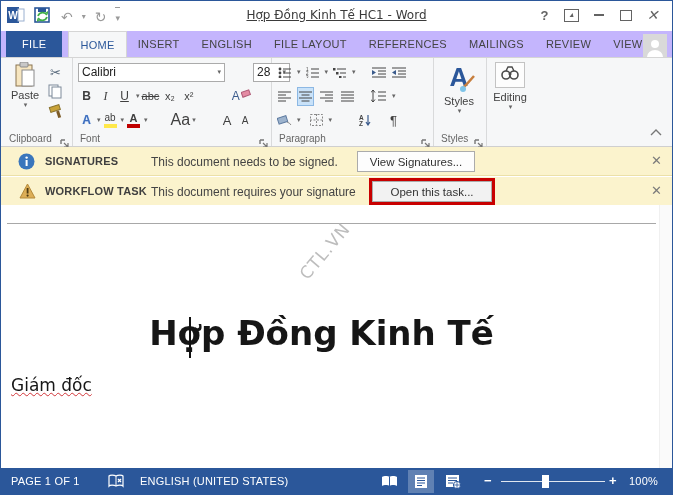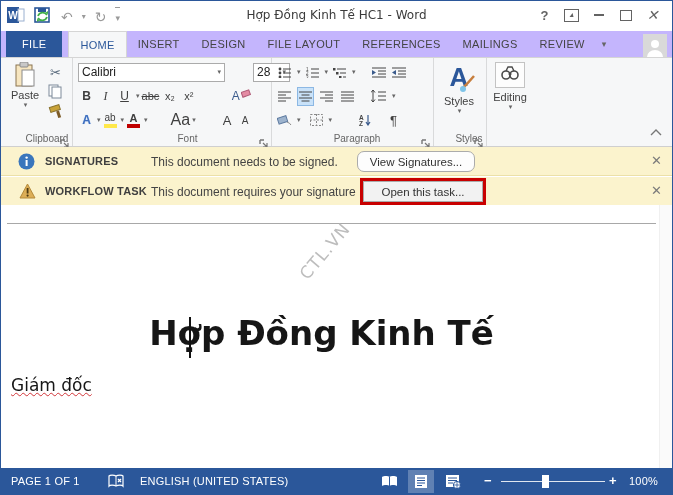--- a/index.html
+++ b/index.html
@@ -7,41 +7,41 @@
        background:#fff;border:1px solid #2b579a;overflow:hidden;
        font-family:"Liberation Sans",sans-serif;color:#444;}
   .abs{position:absolute;}
   .vn{font-family:"DejaVu Sans","Liberation Sans",sans-serif;}
 
   
   .titlebar{position:absolute;left:0;top:0;width:100%;height:30px;background:#fff;}
   .qat{position:absolute;left:6px;top:5px;display:flex;align-items:center;gap:9px;}
   .qat .gray{color:#9a9a9a;font-size:14px;line-height:18px;}
   .title-text{position:absolute;left:50%;top:7px;transform:translateX(-50%);
-              font-size:12px;color:#3b3b3b;white-space:nowrap;}
+              font-size:12px;color:#3b3b3b;white-space:nowrap;text-decoration:underline;}
   .winctl{position:absolute;right:6px;top:3px;display:flex;align-items:center;}
   .winctl>span{width:27px;height:22px;display:flex;align-items:center;justify-content:center;color:#636363;}
   .ico-min{width:10px;height:2px;background:#636363;display:block;}
   .ico-max{width:10px;height:9px;border:1.5px solid #636363;display:block;}
   .ico-close{font-size:14px;color:#636363;}
   .ico-ribopt{width:13px;height:11px;border:1.5px solid #636363;display:flex;align-items:flex-start;justify-content:center;font-size:8px;color:#636363;line-height:9px;}
 
   
   .tabrow{position:absolute;left:0;top:30px;width:100%;height:26px;display:flex;align-items:stretch;background:#c4b5fd;}
   .tab{display:flex;align-items:center;padding:0 11px;font-size:11px;letter-spacing:.3px;color:#444;}
   .tab-file{background:#2b579a;color:#fff;margin-left:5px;padding:0 16px;}
   .tab-active{background:#f6f7f8;color:#2b579a;border:1px solid #d5d5d5;border-bottom:none;position:relative;z-index:2;}
   .tab-more{color:#666;font-size:9px;padding:0 6px;display:flex;align-items:center;}
   .avatar{position:absolute;right:5px;top:3px;width:24px;height:23px;background:#d9d9d9;display:flex;align-items:flex-end;justify-content:center;overflow:hidden;}
 
   
   .ribbon{position:absolute;left:0;top:56px;width:100%;height:90px;background:#f6f7f8;
           border-top:1px solid #d5d5d5;border-bottom:1px solid #cfcfcf;box-sizing:border-box;}
   .group{position:absolute;top:0;height:88px;border-right:1px solid #d9dadb;}
-  .grouplabel{position:absolute;bottom:2px;left:16px;width:100%;text-align:center;font-size:10px;color:#666;}
+  .grouplabel{position:absolute;bottom:2px;left:8px;width:100%;font-size:10px;color:#666;}
   .launcher{position:absolute;bottom:3px;right:3px;width:9px;height:9px;}
   .rrow{position:absolute;left:0;display:flex;align-items:center;height:20px;gap:12px;}
   .rb{display:inline-flex;align-items:center;justify-content:center;height:19px;min-width:17px;
       font-size:12px;color:#3f3f3f;}
   .dd{font-size:7px;color:#666;margin-left:1px;}
   .combo{display:flex;align-items:center;background:#fff;border:1px solid #ababab;height:19px;
          font-size:12px;color:#222;padding:0 3px;box-sizing:border-box;}
   .combo .dd{margin-left:auto;}
   .sel{background:#c9e2f9;border:1px solid #8cb8e4;box-sizing:border-box;}
   .bi{font-weight:bold;} .it{font-style:italic;font-family:"Liberation Serif",serif;}
@@ -50,21 +50,21 @@
   .swatch{width:13px;height:4px;display:block;margin-top:1px;}
   .bigbtn{display:flex;flex-direction:column;align-items:center;justify-content:flex-start;}
 
   
   .msgbar{position:absolute;left:0;width:100%;height:29px;background:#fbf3cd;box-sizing:border-box;}
   .msgbar .cat{position:absolute;left:44px;top:8px;font-size:11px;font-weight:bold;color:#3f3f3f;letter-spacing:.2px;}
   .msgbar .msg{position:absolute;left:150px;top:8px;font-size:12px;color:#444;}
   .msgbtn{position:absolute;top:4px;height:21px;background:#fdfdfd;border:1px solid #ababab;
           font-size:11.5px;color:#333;display:flex;align-items:center;justify-content:center;box-sizing:border-box;}
   .msgclose{position:absolute;right:10px;top:7px;font-size:13px;color:#7a7a7a;line-height:13px;}
-  .redbox{position:absolute;left:359px;top:1px;width:126px;height:27px;border:3px solid #c80000;box-sizing:border-box;
+  .redbox{position:absolute;left:368px;top:1px;width:126px;height:27px;border:3px solid #c80000;box-sizing:border-box;
           display:flex;align-items:center;justify-content:center;}
   .redbox .msgbtn2{width:100%;height:100%;background:#f2f2f2;border:1px solid #ababab;box-sizing:border-box;
           font-size:11.5px;color:#333;display:flex;align-items:center;justify-content:center;}
 
   
   .docarea{position:absolute;left:0;top:204px;width:100%;height:263px;background:#fff;}
   .pagetopline{position:absolute;left:6px;right:16px;top:18px;height:1px;background:#a8a8a8;}
   .watermark{position:absolute;left:302px;top:62px;font-size:17px;color:#bdbdbd;letter-spacing:1px;
              transform:rotate(-50deg);transform-origin:left center;white-space:nowrap;}
   .heading{position:absolute;left:0;right:30px;top:108px;text-align:center;font-size:34px;color:#161616;white-space:nowrap;font-weight:bold;}
@@ -127,25 +127,26 @@
           <i class="ico-close">✕</i>
         </span>
     </div>
   </div>
 
   <div class="tabrow">
     <div class="tab tab-file">FILE</div>
     <div style="width:6px"></div>
     <div class="tab tab-active">HOME</div>
     <div class="tab">INSERT</div>
-    <div class="tab">DESIGN</div>
+    <div class="tab">ENGLISH</div>
     <div class="tab">FILE LAYOUT</div>
     <div class="tab">REFERENCES</div>
     <div class="tab">MAILINGS</div>
     <div class="tab">REVIEW</div>
+    <div class="tab">VIEW</div>
     <div class="tab tab-more">▾</div>
     <div class="avatar">
       <svg width="20" height="19">
           <circle cx="10" cy="6" r="4" fill="#fff"></circle>
           <path d="M2 19 a8 7 0 0 1 16 0 z" fill="#fff"></path>
         </svg>
     </div>
   </div>
 
   <div class="ribbon">
@@ -385,21 +386,21 @@
   <div class="msgbar" style="top:146px;border-bottom:1px solid #ece0a8;">
     <span class="abs" style="left:17px;top:6px">
       <svg width="17" height="17">
           <circle cx="8.5" cy="8.5" r="8" fill="#3a76bc"></circle>
           <rect x="7.6" y="7" width="2" height="6" fill="#fff"></rect>
           <circle cx="8.6" cy="4.6" r="1.2" fill="#fff"></circle>
         </svg>
     </span>
     <span class="cat">SIGNATURES</span>
     <span class="msg">This document needs to be signed.</span>
-    <div class="msgbtn" style="left:356px;width:118px;border-radius:7px;">View Signatures...</div>
+    <div class="msgbtn" style="left:356px;width:118px;">View Signatures...</div>
     <span class="msgclose">✕</span>
   </div>
 
   <div class="msgbar" style="top:176px;border-bottom:1px solid #ddd196;">
     <span class="abs" style="left:18px;top:6px">
       <svg width="17" height="16">
           <path d="M8.5 1 L16 15 H1 z" fill="#dcae57" stroke="#b58a3a" stroke-width="1"></path>
           <rect x="7.7" y="5" width="1.8" height="5.5" fill="#4d3a12"></rect>
           <circle cx="8.6" cy="12.6" r="1.1" fill="#4d3a12"></circle>
         </svg>

